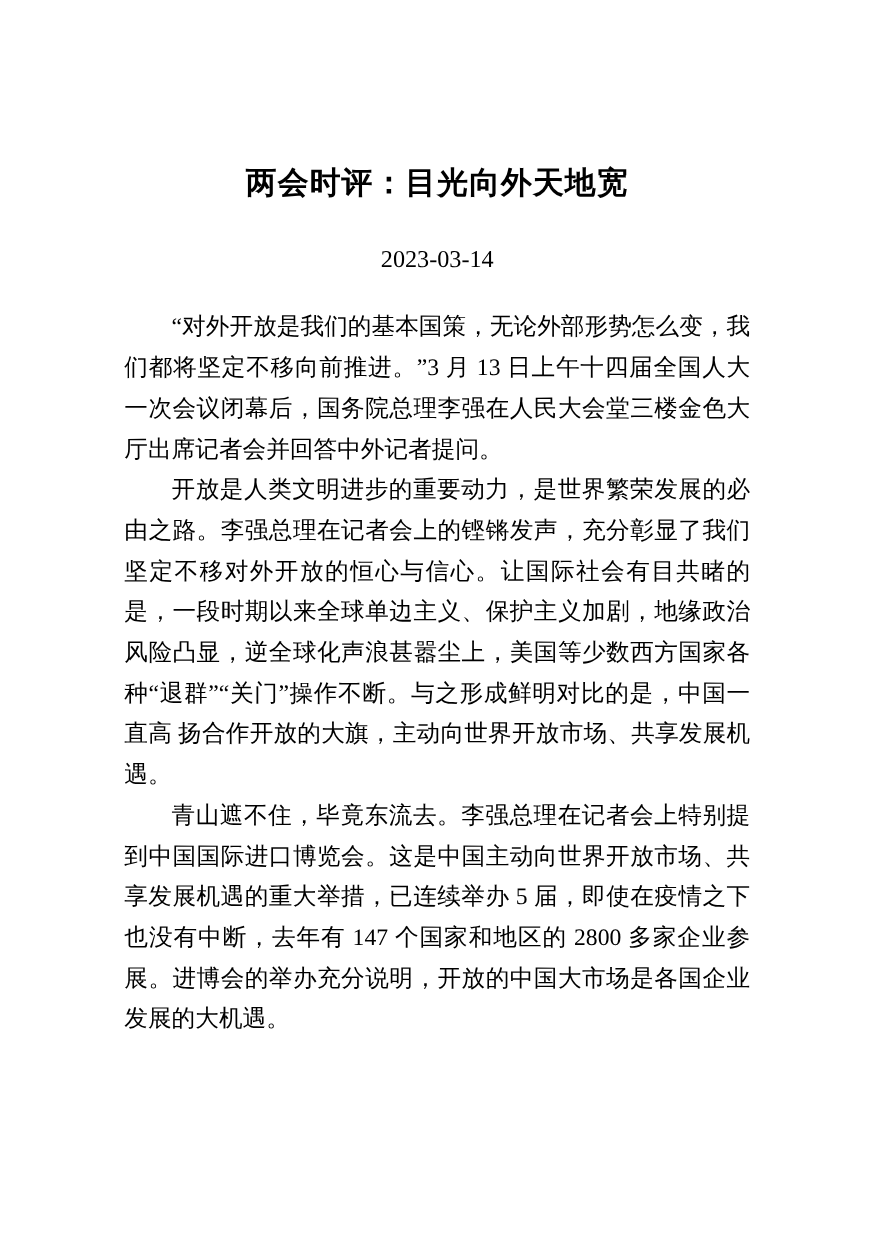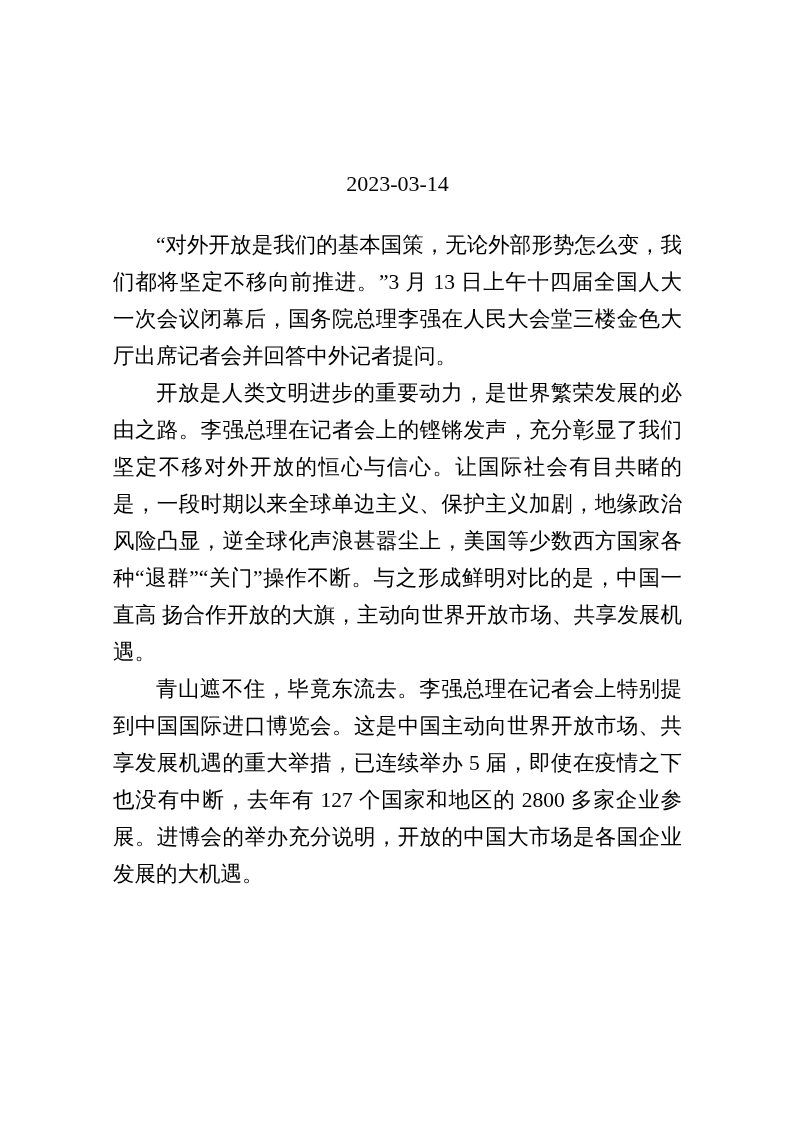--- a/index.html
+++ b/index.html
@@ -27,21 +27,21 @@
   .doc-title {
     margin: 0;
     font-size: 28px;
     line-height: 38px;
     font-weight: bold;
     text-align: center;
     letter-spacing: 1px;
     white-space: nowrap;
   }
   .doc-date {
-    margin-top: 22px;
+    margin-top: 36px;
     font-size: 22px;
     line-height: 28px;
     text-align: center;
   }
   .doc-body {
     margin-top: 29px;
   }
   .doc-body p {
     margin: 0;
     font-size: 21.5px;
@@ -49,20 +49,21 @@
     text-align: justify;
     text-indent: 2em;
     word-break: break-all;
   }
 </style>
 </head>
 <body>
 
 <div class="page">
   <div class="content">
+    <h1 class="doc-title">两会时评：目光向外天地宽</h1>
     <div class="doc-date">2023-03-14</div>
     <div class="doc-body">
       <p>“对外开放是我们的基本国策，无论外部形势怎么变，我们都将坚定不移向前推进。”3 月 13 日上午十四届全国人大一次会议闭幕后，国务院总理李强在人民大会堂三楼金色大厅出席记者会并回答中外记者提问。</p>
       <p>开放是人类文明进步的重要动力，是世界繁荣发展的必由之路。李强总理在记者会上的铿锵发声，充分彰显了我们坚定不移对外开放的恒心与信心。让国际社会有目共睹的是，一段时期以来全球单边主义、保护主义加剧，地缘政治风险凸显，逆全球化声浪甚嚣尘上，美国等少数西方国家各种“退群”“关门”操作不断。与之形成鲜明对比的是，中国一直高 扬合作开放的大旗，主动向世界开放市场、共享发展机遇。</p>
-      <p>青山遮不住，毕竟东流去。李强总理在记者会上特别提到中国国际进口博览会。这是中国主动向世界开放市场、共享发展机遇的重大举措，已连续举办 5 届，即使在疫情之下也没有中断，去年有 127 个国家和地区的 2800 多家企业参展。进博会的举办充分说明，开放的中国大市场是各国企业发展的大机遇。</p>
+      <p>青山遮不住，毕竟东流去。李强总理在记者会上特别提到中国国际进口博览会。这是中国主动向世界开放市场、共享发展机遇的重大举措，已连续举办 5 届，即使在疫情之下也没有中断，去年有 147 个国家和地区的 2800 多家企业参展。进博会的举办充分说明，开放的中国大市场是各国企业发展的大机遇。</p>
     </div>
   </div>
 </div>
 
 </body></html>

